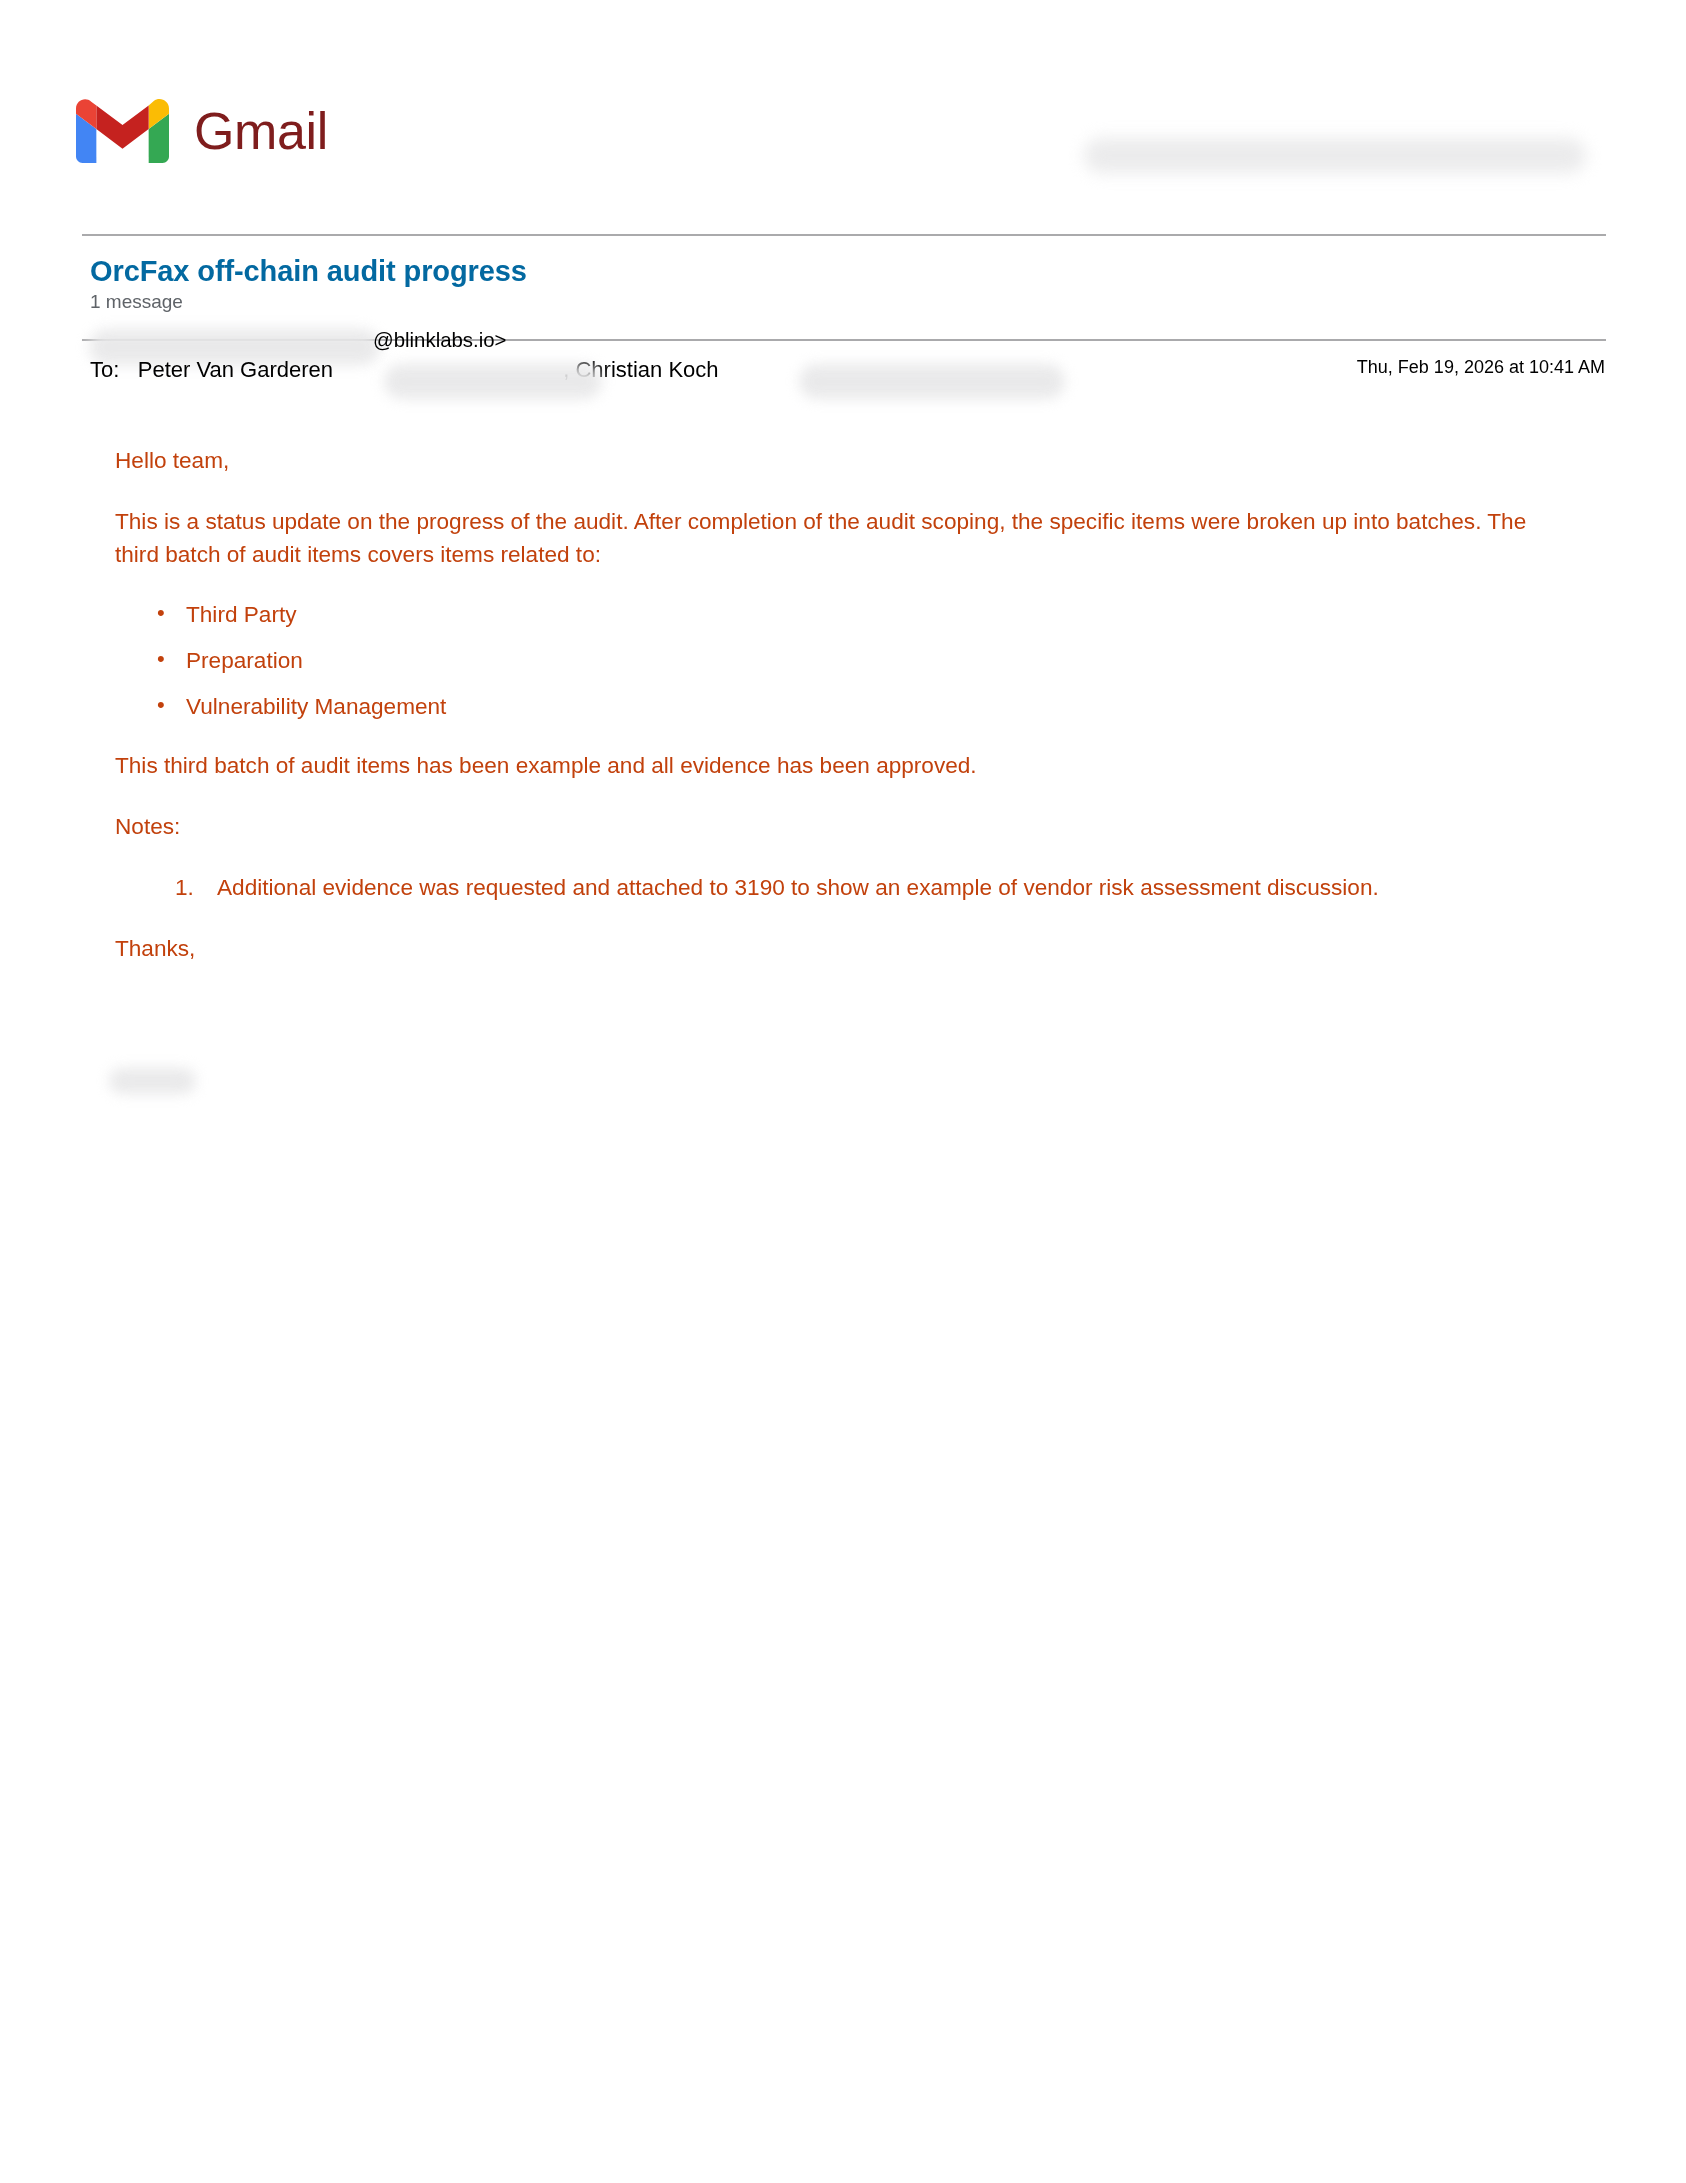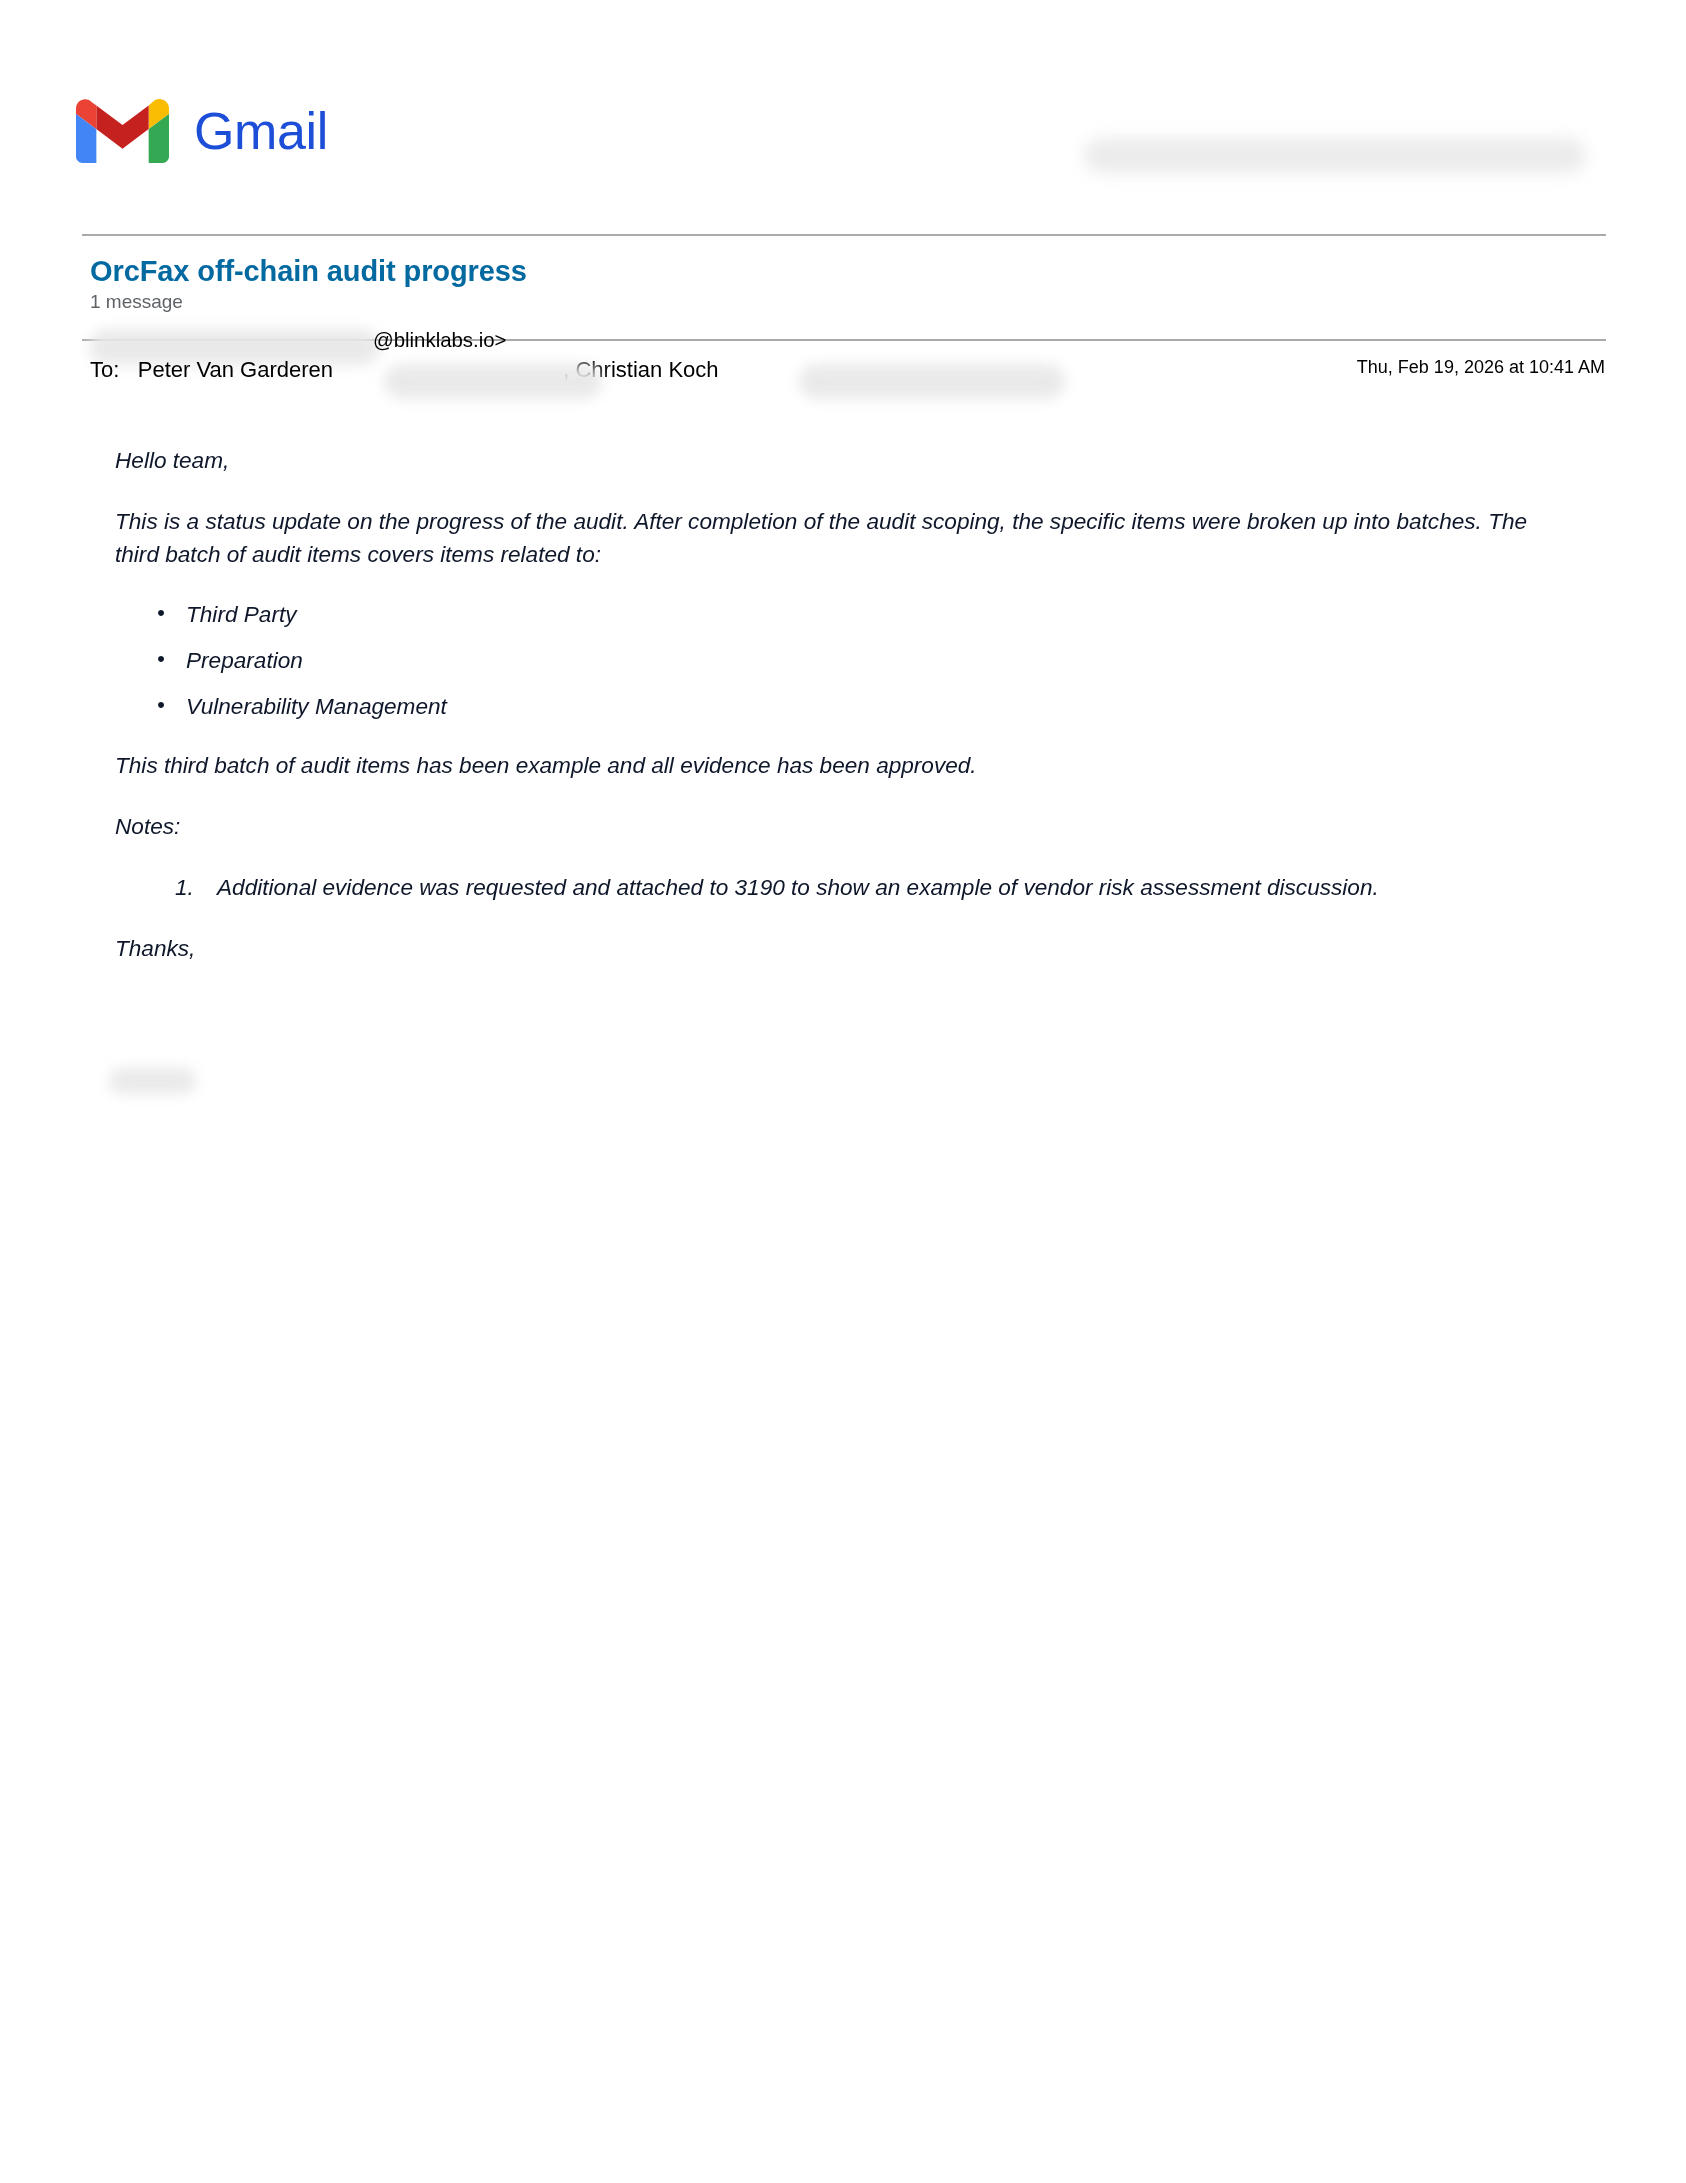--- a/index.html
+++ b/index.html
@@ -35,21 +35,21 @@
   }
   .gmail-logo {
     width: 93px;
     height: 70px;
     display: block;
   }
   .gmail-wordmark {
     font-family: "Liberation Sans", sans-serif;
     font-size: 52px;
     font-weight: 400;
-    color: #1d4ed8;
+    color: #7f1d1d;
     letter-spacing: -0.4px;
     line-height: 1;
     white-space: nowrap;
   }
 
   
   .redaction {
     position: absolute;
     background: #e8e8e9;
     border-radius: 29px;
@@ -124,22 +124,21 @@
   }
 
   
   .body-area {
     position: absolute;
     left: 115px;
     top: 445px;
     width: 1463px;
     font-size: 22.6px;
     line-height: 1.46;
-    color: #0f172a;
-    font-style: italic;
+    color: #c2410c;
   }
   .body-area p {
     margin: 0 0 28px 0;
     max-width: 1434px;
   }
   .para-wide { max-width: 1445px; }
 
   ul.bullets {
     margin: 0 0 28px 0;
     padding-left: 71px;

